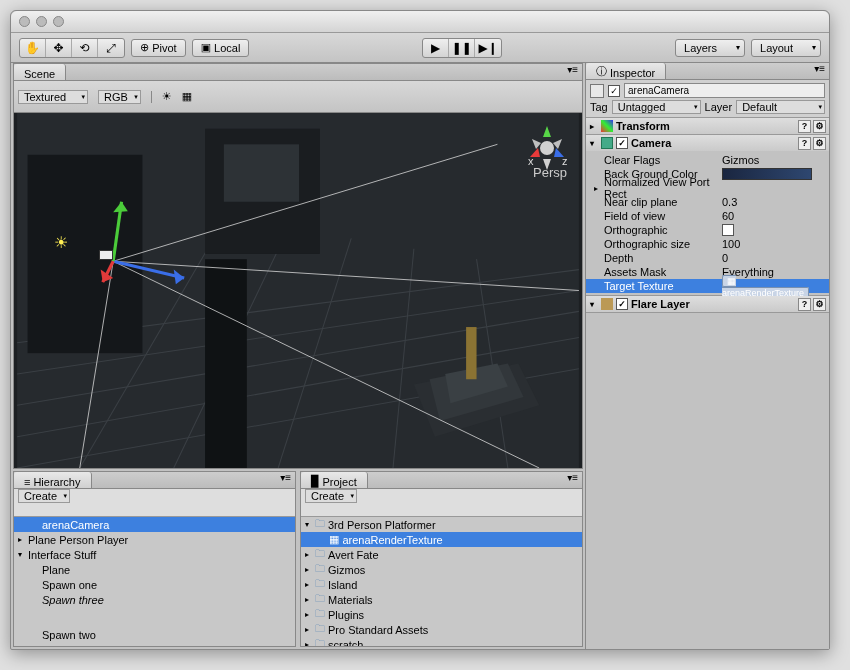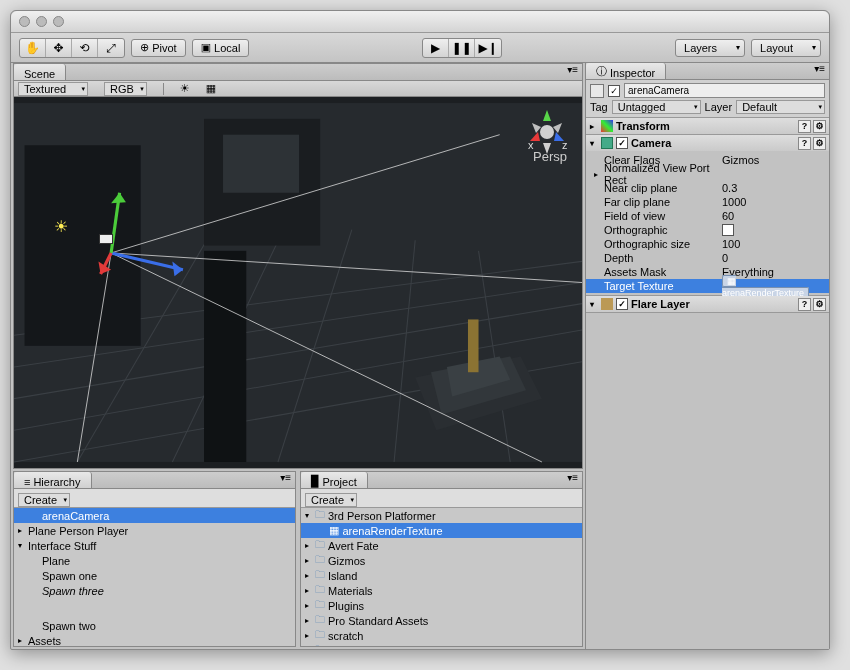--- a/index.html
+++ b/index.html
@@ -24,34 +24,34 @@
   .left-col { flex: 1; display: flex; flex-direction: column; min-width: 0; }
   .right-col { width: 244px; display: flex; flex-direction: column; border-left: 1px solid #888; background: #c2c2c2; }
   
   .panel { display: flex; flex-direction: column; border: 1px solid #888; background: #c2c2c2; min-height: 0; }
   .panel-tabs { display: flex; height: 17px; background: linear-gradient(#cdcdcd,#bcbcbc); border-bottom: 1px solid #888; }
   .tab { padding: 0 10px; height: 16px; border-right: 1px solid #888; display: flex; align-items: flex-end; font-size: 10px; background: linear-gradient(#e8e8e8,#d0d0d0); border-top-left-radius: 3px; border-top-right-radius: 3px; cursor: pointer; }
   .panel-opts { position: absolute; right: 4px; font-size: 10px; cursor: pointer; }
   .panel-tabs-wrap { position: relative; }
   
   .scene-panel { flex: 1; min-height: 0; display: flex; flex-direction: column; margin: 0 2px; }
-  .scene-subbar { height: 16px; background: linear-gradient(#d8d8d8,#c4c4c4); border-bottom: 1px solid #888; display: flex; align-items: center; gap: 16px; padding: 0 4px; font-size: 10px; }
+  .scene-subbar { height: 32px; background: linear-gradient(#d8d8d8,#c4c4c4); border-bottom: 1px solid #888; display: flex; align-items: center; gap: 10px; padding: 0 4px; font-size: 10px; }
   .mini-dd { height: 14px; border: 1px solid #999; background: #ddd; padding: 0 12px 0 5px; position: relative; font-size: 10px; display: flex; align-items: center; cursor: pointer; }
   .mini-dd::after { content: "▾"; position: absolute; right: 2px; font-size: 7px; }
   .scene-view { flex: 1; background: #1c1f22; position: relative; overflow: hidden; }
   
   .gizmo { position: absolute; top: 10px; right: 10px; width: 50px; height: 50px; }
   .persp-label { position: absolute; top: 52px; right: 15px; color: #ccc; font-size: 13px; }
   .sun { position: absolute; top: 120px; left: 40px; font-size: 16px; color: #ffee55; }
   .camera-icon { position: absolute; top: 137px; left: 85px; width: 14px; height: 10px; background: #eee; border: 1px solid #333; }
   
   .bottom-row { height: 180px; display: flex; gap: 4px; padding: 2px; }
   .bottom-row .panel { flex: 1; }
   
-  .list-bar { height: 19px; background: #dedede; border-bottom: 1px solid #999; display: flex; align-items: flex-end; padding: 0 4px; font-size: 10px; }
+  .list-bar { height: 28px; background: #dedede; border-bottom: 1px solid #999; display: flex; align-items: flex-start; padding: 0 4px; font-size: 10px; }
   .list-content { flex: 1; overflow-y: auto; background: #c8c8c8; }
   .list-item { height: 15px; display: flex; align-items: center; padding-left: 4px; font-size: 10px; cursor: pointer; }
   .list-item.selected { background: #3d80df; color: white; }
   .list-item .arrow { width: 10px; font-size: 8px; }
   .list-item .folder { color: #4b7fb5; margin-right: 3px; font-size: 10px; }
   
   .insp-header { padding: 3px 4px; border-bottom: 1px solid #999; background: #d0d0d0; }
   .insp-name-row { display: flex; align-items: center; gap: 4px; }
   .cube { width: 14px; height: 14px; background: #e8e8e8; border: 1px solid #777; }
   .chk { width: 12px; height: 12px; border: 1px solid #555; background: #fff; font-size: 9px; text-align: center; line-height: 10px; cursor: pointer; }
@@ -363,30 +363,32 @@
                 <span>?</span>
                 <span>⚙</span>
               </div>
           </div>
           <div class="comp-body" id="camera-props">
               <div class="prop-row">
                 <span class="lbl">Clear Flags</span>
                 <span class="val"><span>Gizmos</span></span>
               </div>
               <div class="prop-row">
+                <span class="lbl">Back Ground Color</span>
+                <span class="val">
+                  <div class="color-swatch"></div>
+                </span>
+              </div>
+              <div class="prop-row">
                 <span style="margin-left:-10px;width:10px;font-size:8px">▸</span>
                 <span class="lbl">Normalized View Port Rect</span>
               </div>
               <div class="prop-row">
                 <span class="lbl">Near clip plane</span>
                 <span class="val"><span>0.3</span></span>
-              </div>
-              <div class="prop-row">
-                <span class="lbl">Far clip plane</span>
-                <span class="val"><span>1000</span></span>
               </div>
               <div class="prop-row">
                 <span class="lbl">Field of view</span>
                 <span class="val"><span>60</span></span>
               </div>
               <div class="prop-row">
                 <span class="lbl">Orthographic</span>
                 <span class="val">
                   <div class="chk"></div>
                 </span>

